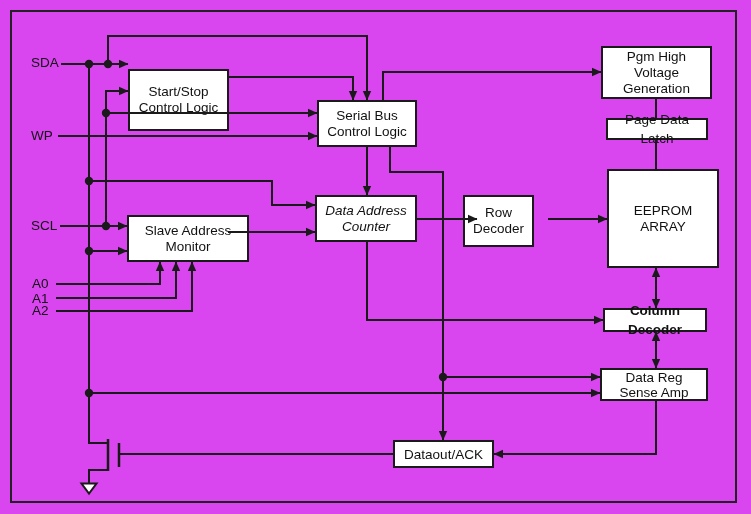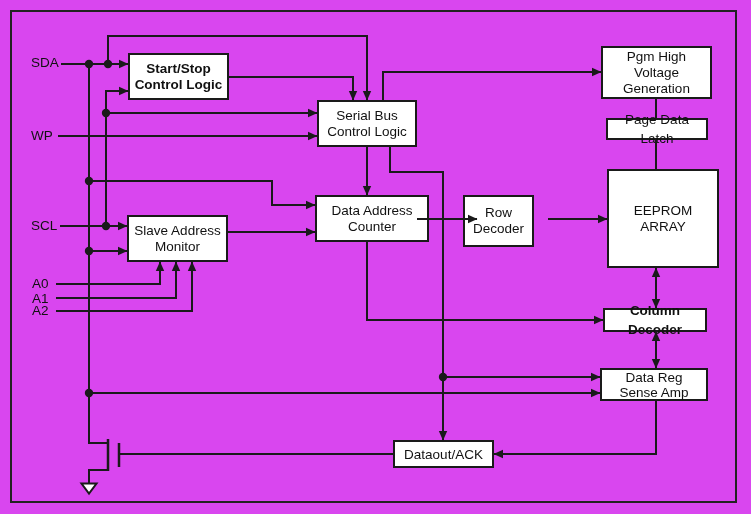--- a/index.html
+++ b/index.html
@@ -32,27 +32,27 @@
 
   <div id="frame"></div>
 
   <div class="pin" style="left:31px;top:56px;">SDA</div>
   <div class="pin" style="left:31px;top:129px;">WP</div>
   <div class="pin" style="left:31px;top:219px;">SCL</div>
   <div class="pin" style="left:32px;top:277px;">A0</div>
   <div class="pin" style="left:32px;top:292px;">A1</div>
   <div class="pin" style="left:32px;top:304px;">A2</div>
 
-  <div class="block" style="left:128px;top:53px;width:101px;height:47px;font-weight:bold;">Start/Stop
+  <div class="block" style="left:128px;top:69px;width:101px;height:62px;">Start/Stop
 Control Logic</div>
   <div class="block" style="left:317px;top:100px;width:100px;height:47px;">Serial Bus
 Control Logic</div>
-  <div class="block" style="left:127px;top:215px;width:101px;height:47px;">Slave Address
+  <div class="block" style="left:127px;top:215px;width:122px;height:47px;">Slave Address
 Monitor</div>
-  <div class="block" style="left:315px;top:195px;width:114px;height:47px;">Data Address
+  <div class="block" style="left:315px;top:195px;width:102px;height:47px;font-style:italic;">Data Address
 Counter</div>
   <div class="block" style="left:463px;top:195px;width:71px;height:52px;">Row
 Decoder</div>
   <div class="block" style="left:607px;top:169px;width:112px;height:99px;">EEPROM
 ARRAY</div>
   <div class="block" style="left:601px;top:46px;width:111px;height:53px;">Pgm High Voltage
 Generation</div>
   <div class="block one" style="left:606px;top:118px;width:102px;height:22px;">Page Data Latch</div>
   <div class="block one" style="left:603px;top:308px;width:104px;height:24px;font-weight:bold;">Column Decoder</div>
   <div class="block tight" style="left:600px;top:368px;width:108px;height:33px;">Data Reg

